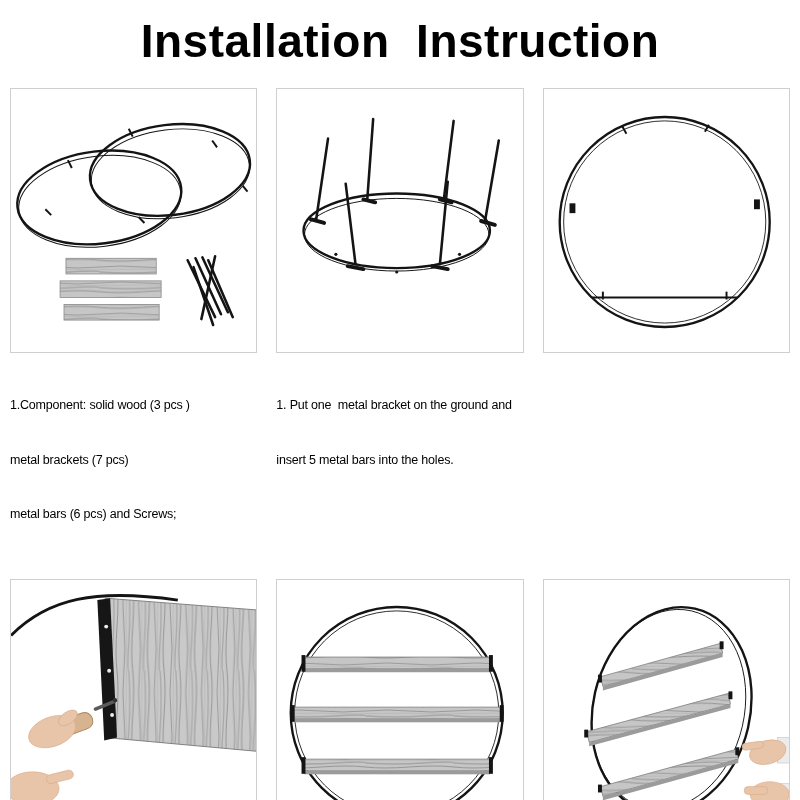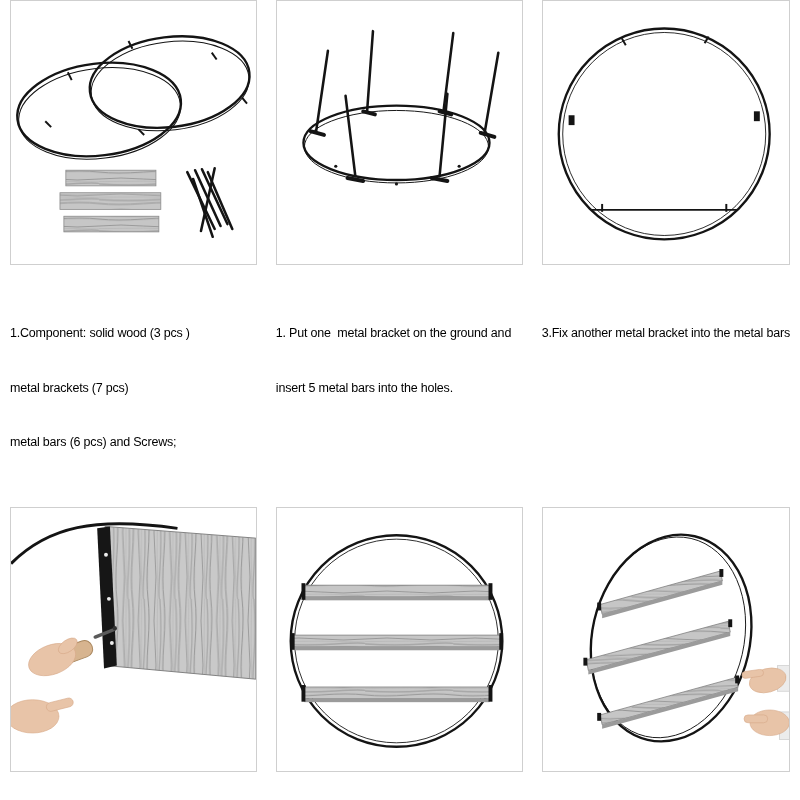--- a/index.html
+++ b/index.html
@@ -18,21 +18,21 @@
     white-space:pre;
     letter-spacing:0.5px;
   }
   .grid {
     display:grid;
     grid-template-columns:repeat(3, 1fr);
     column-gap:19px;
     row-gap:20px;
     padding:0 10px;
   }
-  .step { display:flex; flex-direction:column;gap:16px; }
+  .step { display:flex; flex-direction:column; }
   .panel {
     border:1px solid #cfcfcf;
     height:265px;
     background:#ffffff;
     box-sizing:border-box;
   }
   .panel svg { width:100%; height:100%; display:block; }
   .caption {
     margin-top:7px;
     font-size:12.5px;
@@ -59,20 +59,21 @@
       <path d="M3,0 Q1,22 3,45 T3,90" stroke="#9a9a9a" stroke-width="1" fill="none"></path>
       <path d="M8,0 Q10,30 8,60 T8,90" stroke="#a8a8a8" stroke-width="1.3" fill="none"></path>
       <path d="M12,0 Q14,18 12,45 T12,90" stroke="#8f8f8f" stroke-width="0.9" fill="none"></path>
       <path d="M5.5,0 Q4.5,45 6,90" stroke="#b6b6b6" stroke-width="0.7" fill="none"></path>
     </pattern>
   </defs>
 </svg>
 
 <div class="page">
 
+  <h1 class="title">Installation  Instruction</h1>
 
   <div class="grid">
 
     <section class="step">
       <div class="panel">
         <svg viewBox="0 0 250 263">
           <g transform="rotate(-7 162 80)" fill="none" stroke="#141414">
             <ellipse cx="162" cy="80" rx="82" ry="46" stroke-width="2.4"></ellipse>
             <ellipse cx="162" cy="84" rx="81" ry="45" stroke-width="1"></ellipse>
           </g>
@@ -162,21 +163,20 @@
           </g>
           <g stroke="#141414" stroke-width="2">
             <line x1="80" y1="36" x2="84" y2="43"></line>
             <line x1="168" y1="34" x2="164" y2="41"></line>
             <line x1="60" y1="204" x2="60" y2="212"></line>
             <line x1="186" y1="204" x2="186" y2="212"></line>
           </g>
         </svg>
       </div>
       <div class="caption">
-        <div>3.Fix another metal bracket into the metal bars</div>
       </div>
     </section>
 
     <section class="step">
       <div class="panel">
         <svg viewBox="0 0 250 263">
           <path d="M0,54 C38,16 86,6 170,18" fill="none" stroke="#141414" stroke-width="3"></path>
           <polygon points="96,16 250,28 250,172 96,158" fill="url(#woodV)" stroke="#808080" stroke-width="1"></polygon>
           <polygon points="88,18 101,16 108,158 95,161" fill="#161616"></polygon>
           <g fill="#ededed">

